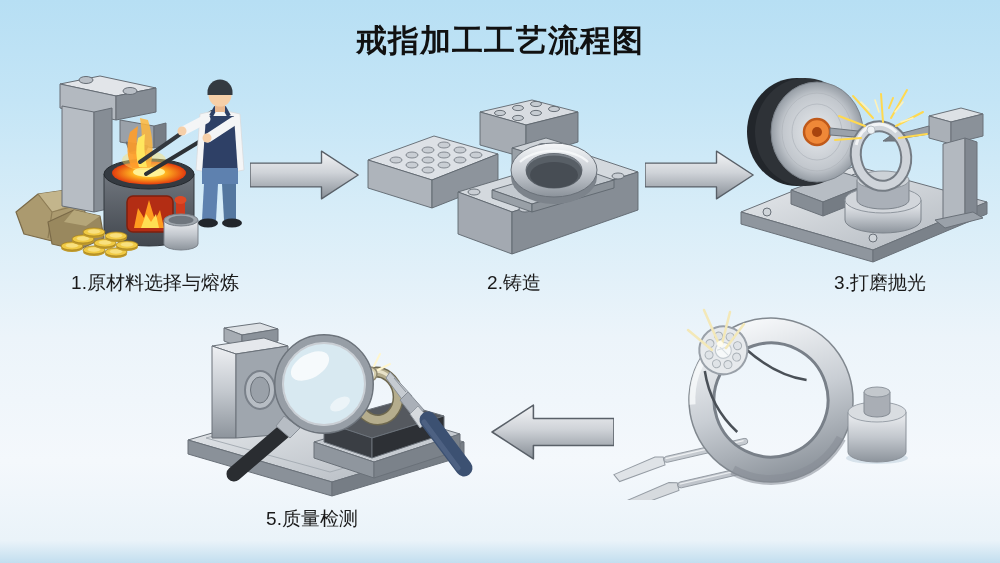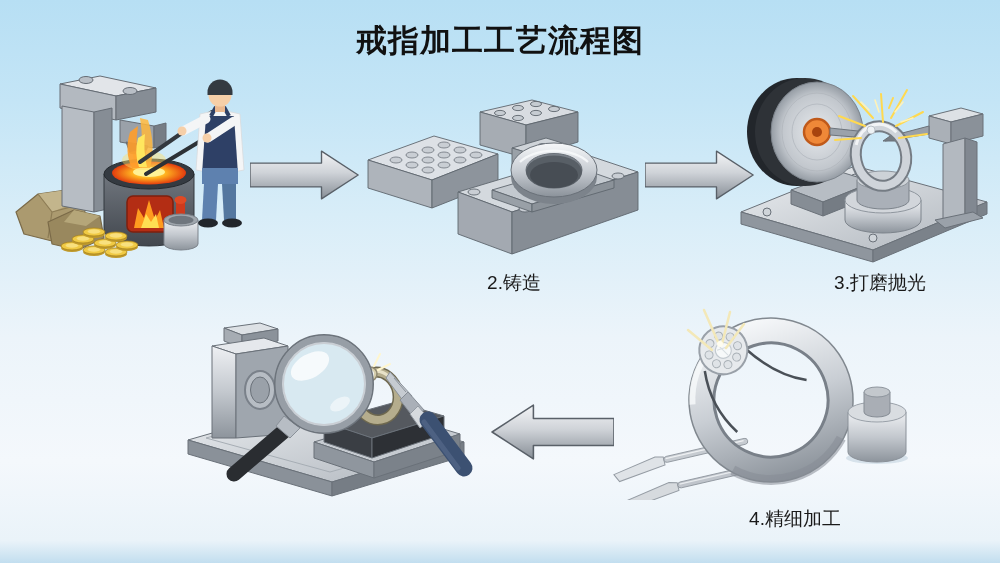--- a/index.html
+++ b/index.html
@@ -435,16 +435,17 @@
 
       <polygon points="218,62 240,86 232,92 214,68" fill="#c6cbd1" stroke="#8a9199" stroke-width="1"></polygon>
       <line x1="222" y1="68" x2="234" y2="82" stroke="#8a9199" stroke-width="1"></line>
       <polygon points="236,82 252,100 242,108 228,90" fill="#aab0b8" stroke="#868d95" stroke-width="1"></polygon>
       <polygon points="246,96 258,110 248,118 238,104" fill="#d6dade" stroke="#959ca4" stroke-width="1"></polygon>
       <line x1="256" y1="110" x2="292" y2="158" stroke="#3c5172" stroke-width="17" stroke-linecap="round"></line>
       <line x1="252" y1="112" x2="286" y2="158" stroke="#55688a" stroke-width="5" opacity=".7" stroke-linecap="round"></line>
     </svg>
   </div>
 
+  <div class="step-label lbl1">1.原材料选择与熔炼</div>
   <div class="step-label lbl2">2.铸造</div>
   <div class="step-label lbl3">3.打磨抛光</div>
-  <div class="step-label lbl4">4.精细加工</div>
+  <div class="step-label lbl5">5.质量检测</div>
 </div>
 
 </body></html>

